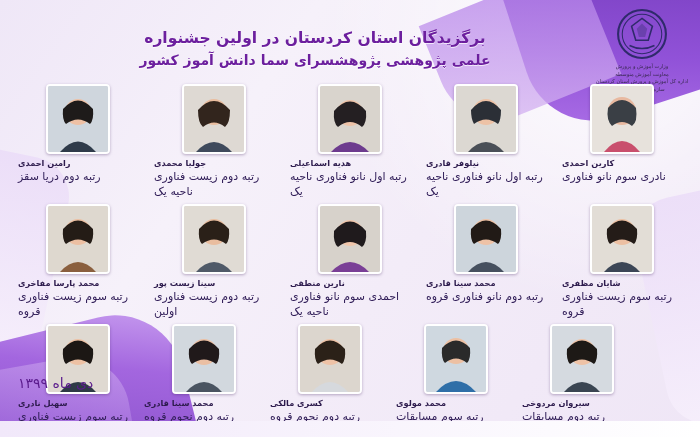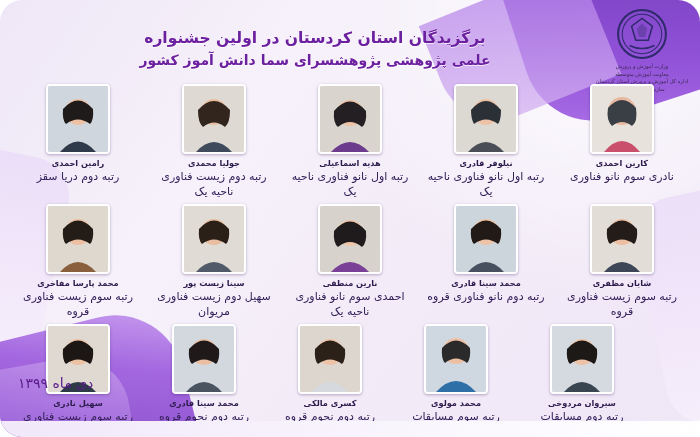--- a/index.html
+++ b/index.html
@@ -4,21 +4,20 @@
 <style>
   html,body{margin:0;padding:0;background:#ffffff;}
   body{font-family:"DejaVu Sans","Liberation Sans",sans-serif;}
   #poster{
     position:relative;
     width:700px;height:437px;
     overflow:hidden;
     background:
       radial-gradient(circle at 86% 6%, rgba(255,255,255,.55) 0 14%, rgba(255,255,255,0) 38%),
       linear-gradient(125deg,#efe7f7 0%,#f6f1fa 32%,#f3ecf8 58%,#efe6f6 100%);
-    border-radius: 22px;
   }
   
   .rib{position:absolute;pointer-events:none;}
   .rib-tr1{top:-40px;right:-30px;width:210px;height:150px;background:linear-gradient(200deg,#6a2fb5 0%,#8b49d6 60%,#a96ae6 100%);transform:rotate(-18deg);border-radius:0 0 0 70px;opacity:.95;}
   .rib-tr2{top:-10px;right:95px;width:170px;height:120px;background:linear-gradient(200deg,#b07ae8,#d8b8f2);transform:rotate(-22deg);border-radius:0 0 0 60px;opacity:.75;}
   .rib-bl{bottom:-60px;left:-50px;width:240px;height:170px;background:linear-gradient(20deg,#6a2fb5 0%,#9a57dc 70%,#c79af0 100%);transform:rotate(-14deg);border-radius:0 70px 0 0;opacity:.9;}
   .rib-bl2{bottom:-34px;left:-20px;width:150px;height:110px;background:linear-gradient(20deg,#8b49d6,#d6b4f2);transform:rotate(-10deg);border-radius:0 55px 0 0;opacity:.6;}
   .rib-l{top:150px;left:-75px;width:130px;height:220px;background:linear-gradient(180deg,#eadbf8,#f7f0fc);transform:rotate(12deg);border-radius:40px;opacity:.8;}
   .rib-r{top:190px;right:-80px;width:130px;height:230px;background:linear-gradient(180deg,#eadbf8,#f7f0fc);transform:rotate(-12deg);border-radius:40px;opacity:.8;}
 
@@ -34,21 +33,21 @@
     text-align:center;color:#6c1f9e;
     font-weight:bold;font-size:15.5px;line-height:1.55;
     text-shadow:0 1px 0 rgba(255,255,255,.7);
   }
   .headline .l2{font-size:14px;}
 
   
   .grid{position:absolute;top:84px;right:18px;left:18px;}
   .row{display:flex;justify-content:space-between;align-items:flex-start;margin-bottom:4px;}
   .row.r3{padding-right:40px;}
-  .person{width:120px;text-align:center;}
+  .person{width:120px;text-align:left;}
   .photo{
     width:60px;height:66px;margin:0 auto;
     border:2px solid #ffffff;border-radius:4px;
     box-shadow:0 1px 3px rgba(60,30,90,.35);
     overflow:hidden;position:relative;
     background:#cfd4da;
   }
   .photo svg{display:block;width:100%;height:100%;}
   .pname{margin-top:4px;font-size:8.2px;font-weight:bold;color:#2d1b4d;line-height:1.35;}
   .prank{font-size:11px;color:#33205a;line-height:1.4;}
@@ -201,21 +200,21 @@
       <div class="person">
         <div class="photo">
           <svg viewBox="0 0 60 66">
               <rect width="60" height="66" fill="#e0dbd4"></rect>
               <circle cx="30" cy="26" r="13" fill="#e9bd9f"></circle>
               <path d="M12 66 q18 -20 36 0 z" fill="#505a68"></path>
               <path d="M15 23 q15 -17 30 0 q1 11 -3 15 q-12 -9 -24 0 q-4 -4 -3 -15z" fill="#2a2018"></path>
             </svg>
         </div>
         <div class="pname">سینا زیست پور</div>
-        <div class="prank">سهیل دوم زیست فناوری مریوان</div>
+        <div class="prank">رتبه دوم زیست فناوری اولین</div>
       </div>
       <div class="person">
         <div class="photo">
           <svg viewBox="0 0 60 66">
               <rect width="60" height="66" fill="#ded8cf"></rect>
               <circle cx="30" cy="26" r="13" fill="#ecbfa2"></circle>
               <path d="M12 66 q18 -20 36 0 z" fill="#8a5f3e"></path>
               <path d="M15 23 q15 -17 30 0 q1 11 -3 15 q-12 -9 -24 0 q-4 -4 -3 -15z" fill="#241c16"></path>
             </svg>
         </div>

